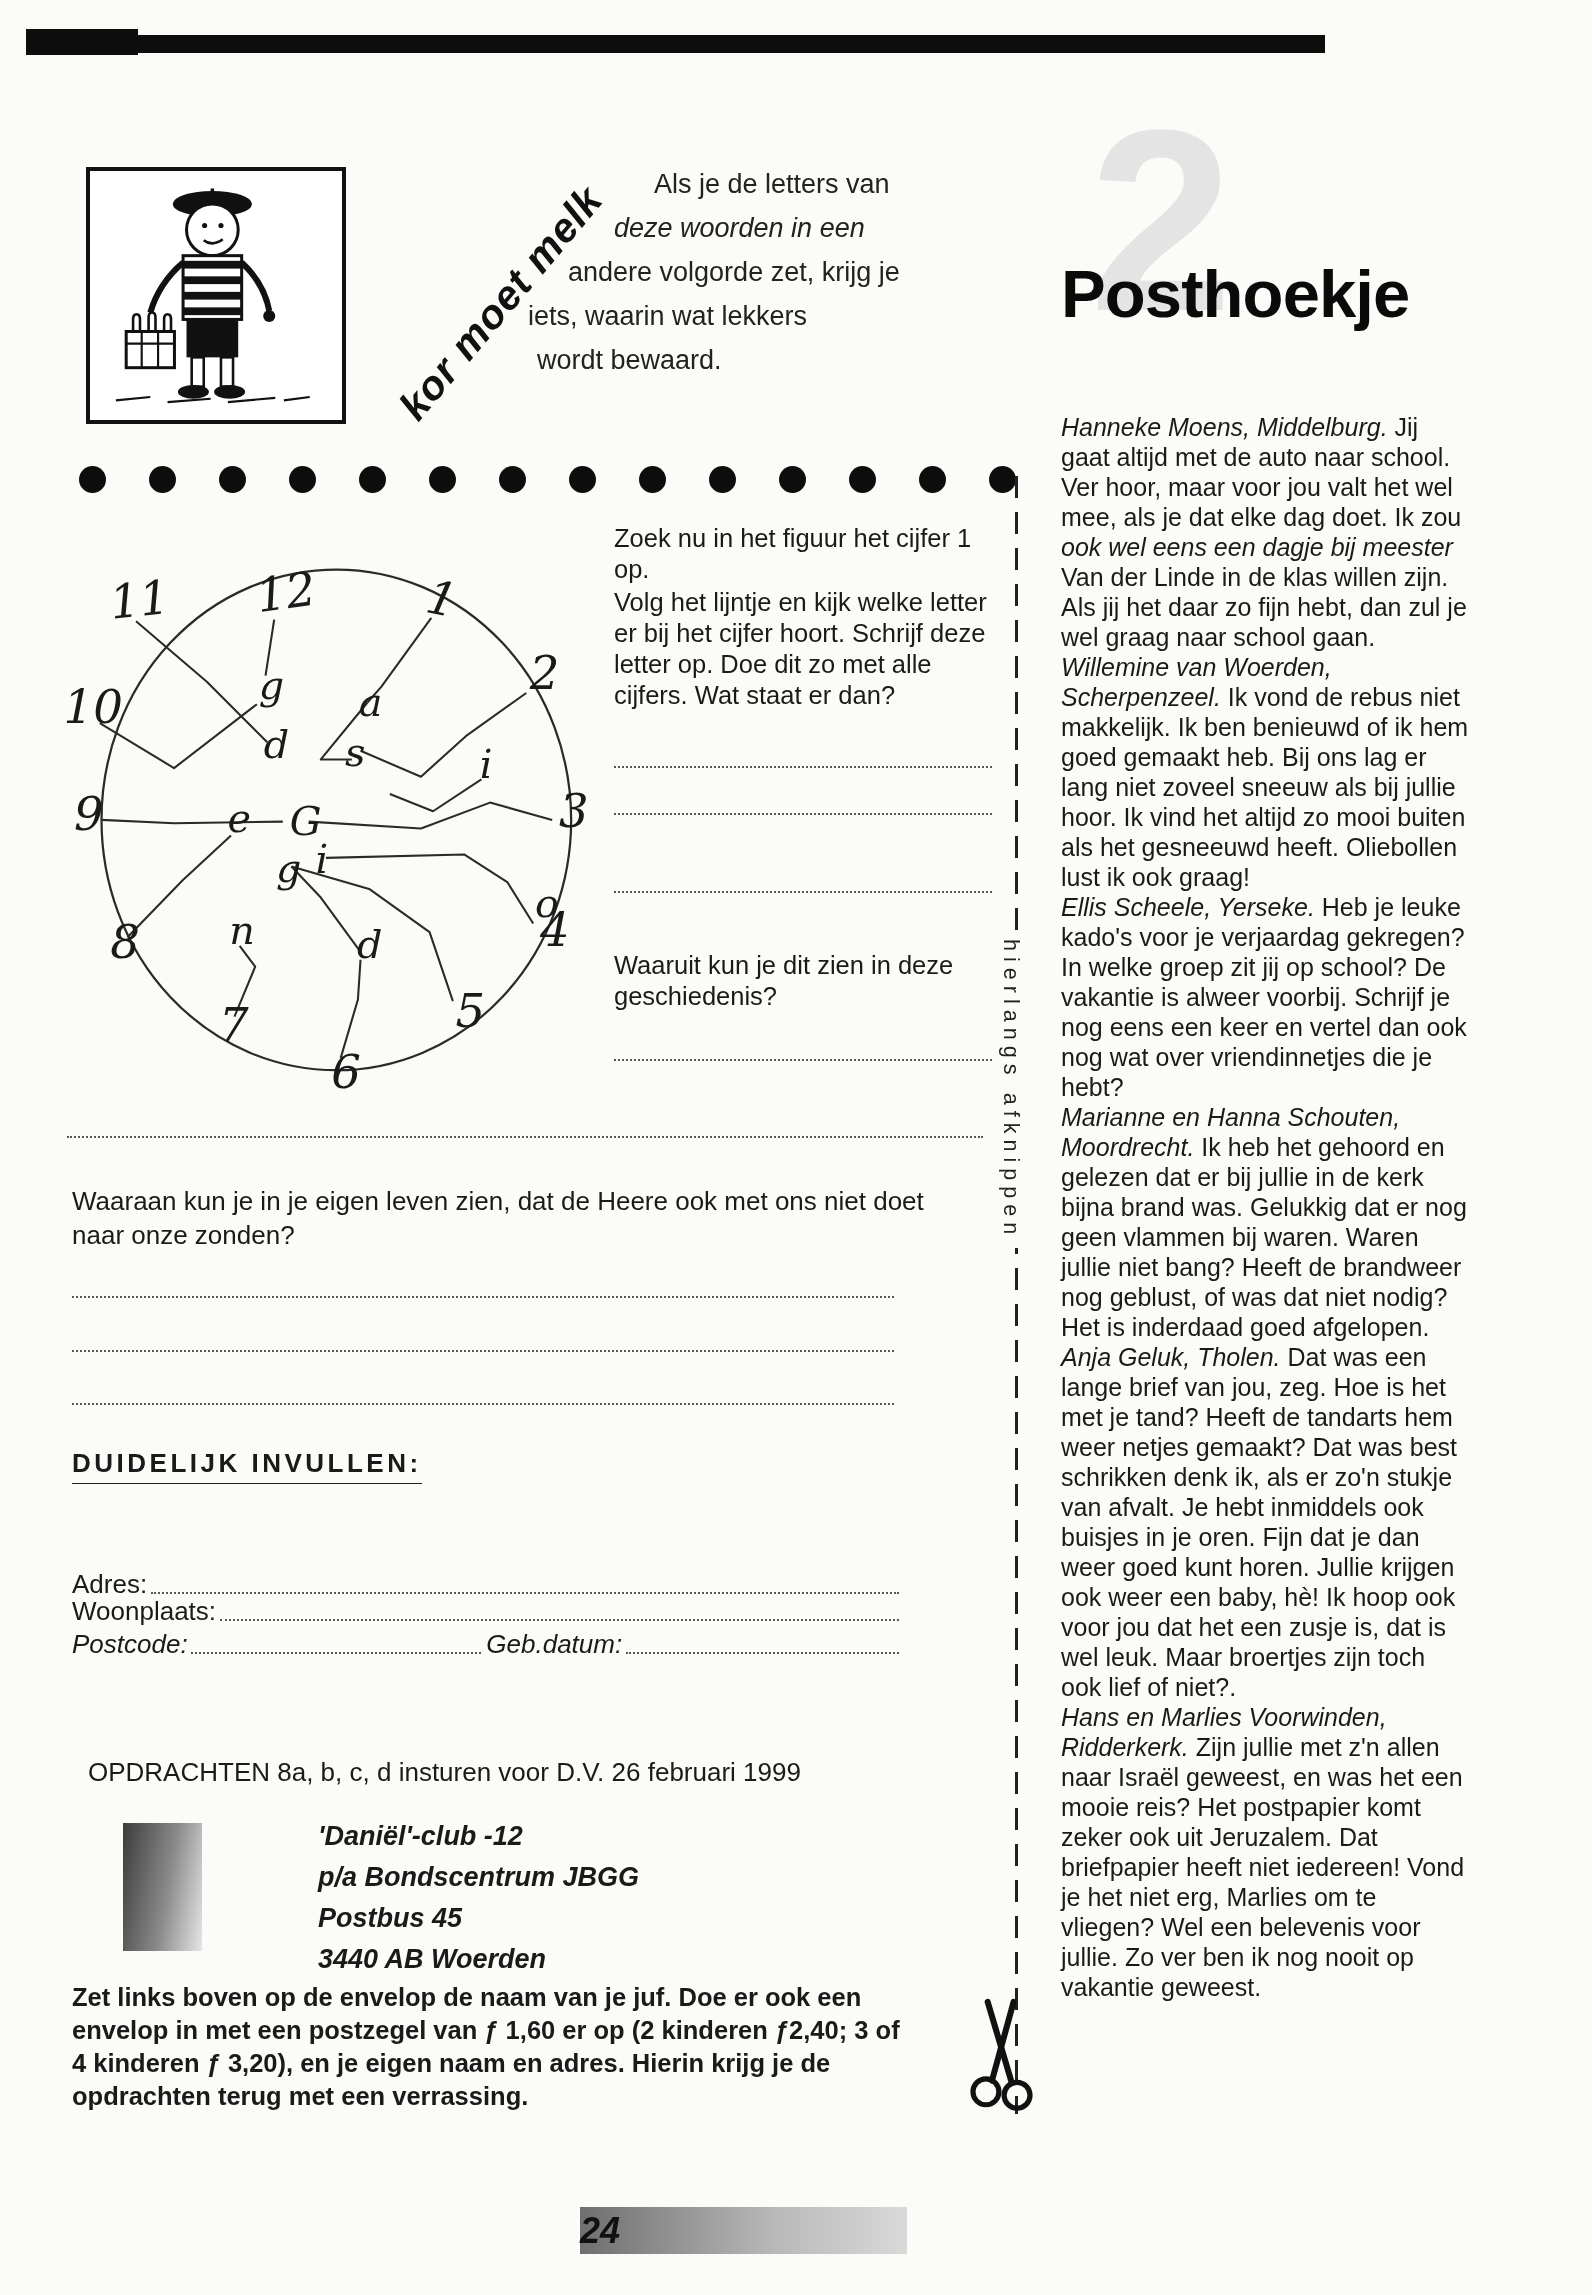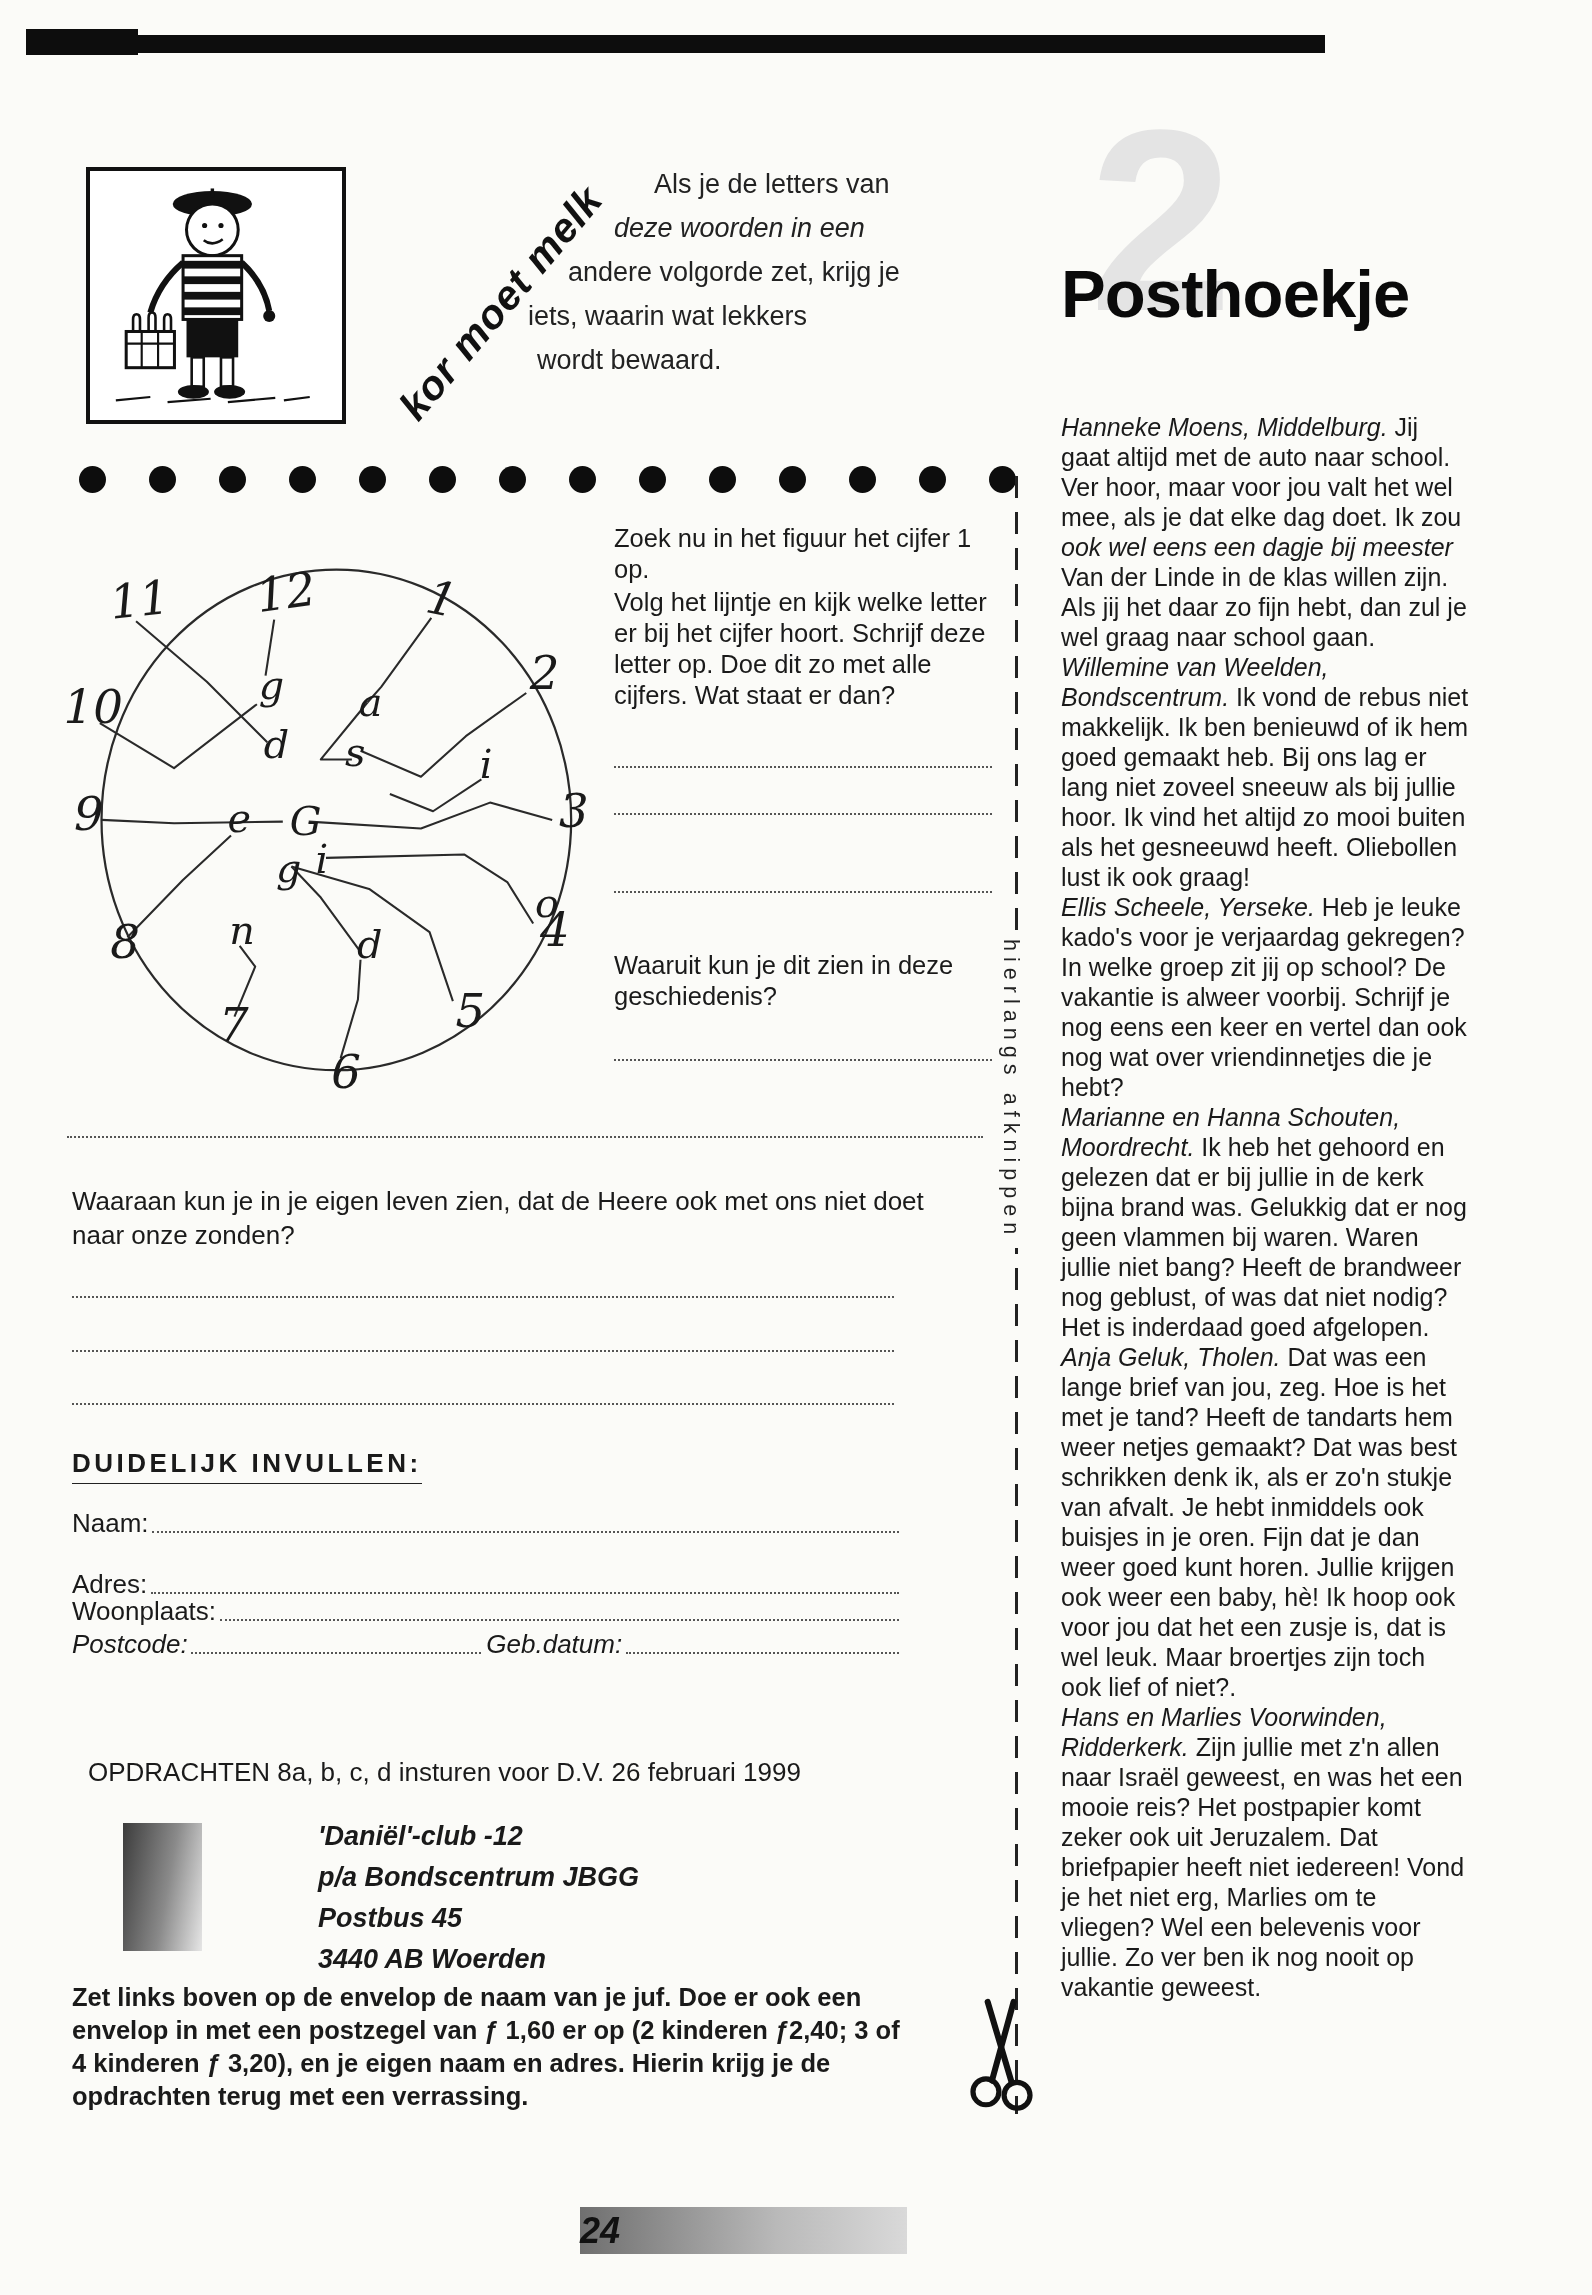--- a/index.html
+++ b/index.html
@@ -227,24 +227,20 @@
 
   <div class="dotline long-dotline"></div>
 
   <div class="question2">Waaraan kun je in je eigen leven zien, dat de Heere ook met ons niet doet naar onze zonden?</div>
   <div class="dotline q2l1"></div>
   <div class="dotline q2l2"></div>
   <div class="dotline q2l3"></div>
 
   <div class="form-heading">DUIDELIJK INVULLEN:</div>
 
-  <div class="formline r-naam">
-    <span class="fl-label">Naam:</span>
-    <span class="fill"></span>
-  </div>
   <div class="formline r-adres">
     <span class="fl-label">Adres:</span>
     <span class="fill"></span>
   </div>
   <div class="formline r-post">
     <span class="fl-label">Postcode:</span>
     <span class="fill fixed"></span>
     <span class="fl-label lbl2">Geb.datum:</span>
     <span class="fill"></span>
   </div>
@@ -285,21 +281,21 @@
   <div class="post-title">Posthoekje</div>
 
   <div class="letters-col">
     <p>
       <span class="sender">Hanneke Moens, Middelburg.</span>
       <span>Jij gaat altijd met de auto naar school. Ver hoor, maar voor jou valt het wel mee, als je dat elke dag doet. Ik zou</span>
       <span class="emph">ook wel eens een dagje bij meester</span>
       <span>Van der Linde in de klas willen zijn. Als jij het daar zo fijn hebt, dan zul je wel graag naar school gaan.</span>
     </p>
     <p>
-      <span class="sender">Willemine van Weelden, Bondscentrum.</span>
+      <span class="sender">Willemine van Woerden, Scherpenzeel.</span>
       <span>Ik vond de rebus niet makkelijk. Ik ben benieuwd of ik hem goed gemaakt heb. Bij ons lag er lang niet zoveel sneeuw als bij jullie hoor. Ik vind het altijd zo mooi buiten als het gesneeuwd heeft. Oliebollen lust ik ook graag!</span>
     </p>
     <p>
       <span class="sender">Ellis Scheele, Yerseke.</span>
       <span>Heb je leuke kado's voor je verjaardag gekregen? In welke groep zit jij op school? De vakantie is alweer voorbij. Schrijf je nog eens een keer en vertel dan ook nog wat over vriendinnetjes die je hebt?</span>
     </p>
     <p>
       <span class="sender">Marianne en Hanna Schouten, Moordrecht.</span>
       <span>Ik heb het gehoord en gelezen dat er bij jullie in de kerk bijna brand was. Gelukkig dat er nog geen vlammen bij waren. Waren jullie niet bang? Heeft de brandweer nog geblust, of was dat niet nodig? Het is inderdaad goed afgelopen.</span>
     </p>

